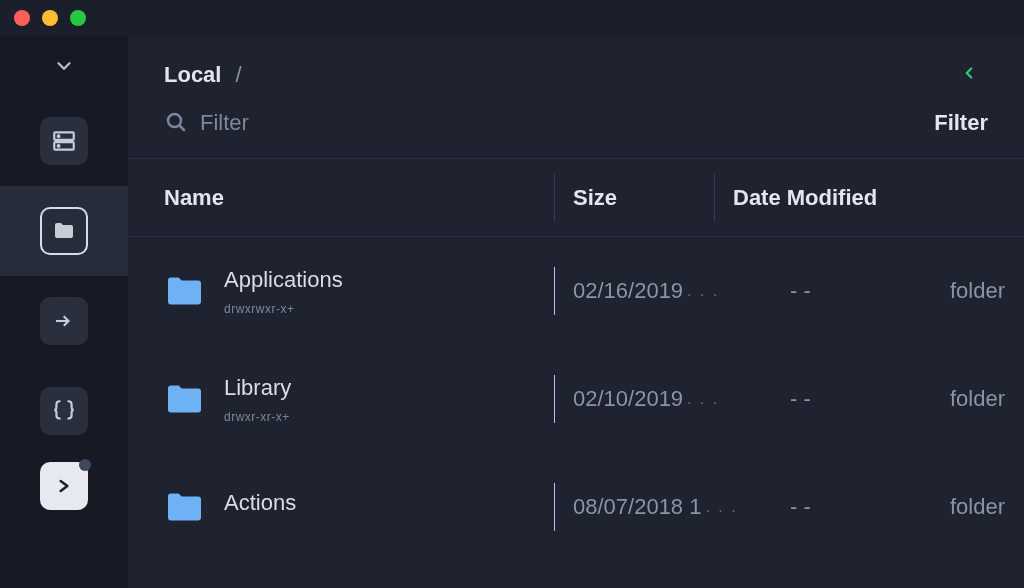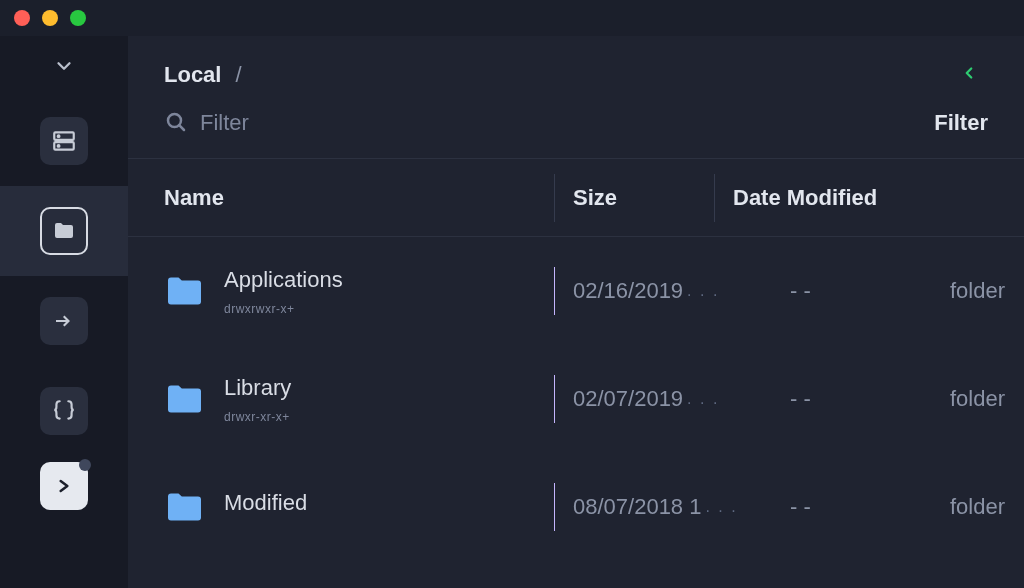--- a/index.html
+++ b/index.html
@@ -329,35 +329,35 @@
             <svg class="folder-icon" viewBox="0 0 24 20">
                 <path d="M2 3a2 2 0 0 1 2-2h5l2.2 2H22a2 2 0 0 1 2 2v12a2 2 0 0 1-2 2H4a2 2 0 0 1-2-2V3z"></path>
               </svg>
             <div class="name-text">
               <div class="file-name">Library</div>
               <div class="file-perms">drwxr-xr-x+</div>
             </div>
           </div>
         </div>
         <div class="cell col-date">
-            <span>02/07/2019</span>
+            <span>02/10/2019</span>
             <span class="ellips">. . .</span>
           </div>
         <div class="cell col-size">- -</div>
         <div class="cell col-kind">folder</div>
       </div>
 
       <div class="trow">
         <div class="cell col-name">
           <div class="name-cell">
             <svg class="folder-icon" viewBox="0 0 24 20">
                 <path d="M2 3a2 2 0 0 1 2-2h5l2.2 2H22a2 2 0 0 1 2 2v12a2 2 0 0 1-2 2H4a2 2 0 0 1-2-2V3z"></path>
               </svg>
             <div class="name-text">
-              <div class="file-name">Modified</div>
+              <div class="file-name">Actions</div>
               <div class="file-perms"></div>
             </div>
           </div>
         </div>
         <div class="cell col-date">
             <span>08/07/2018 1</span>
             <span class="ellips">. . .</span>
           </div>
         <div class="cell col-size">- -</div>
         <div class="cell col-kind">folder</div>

